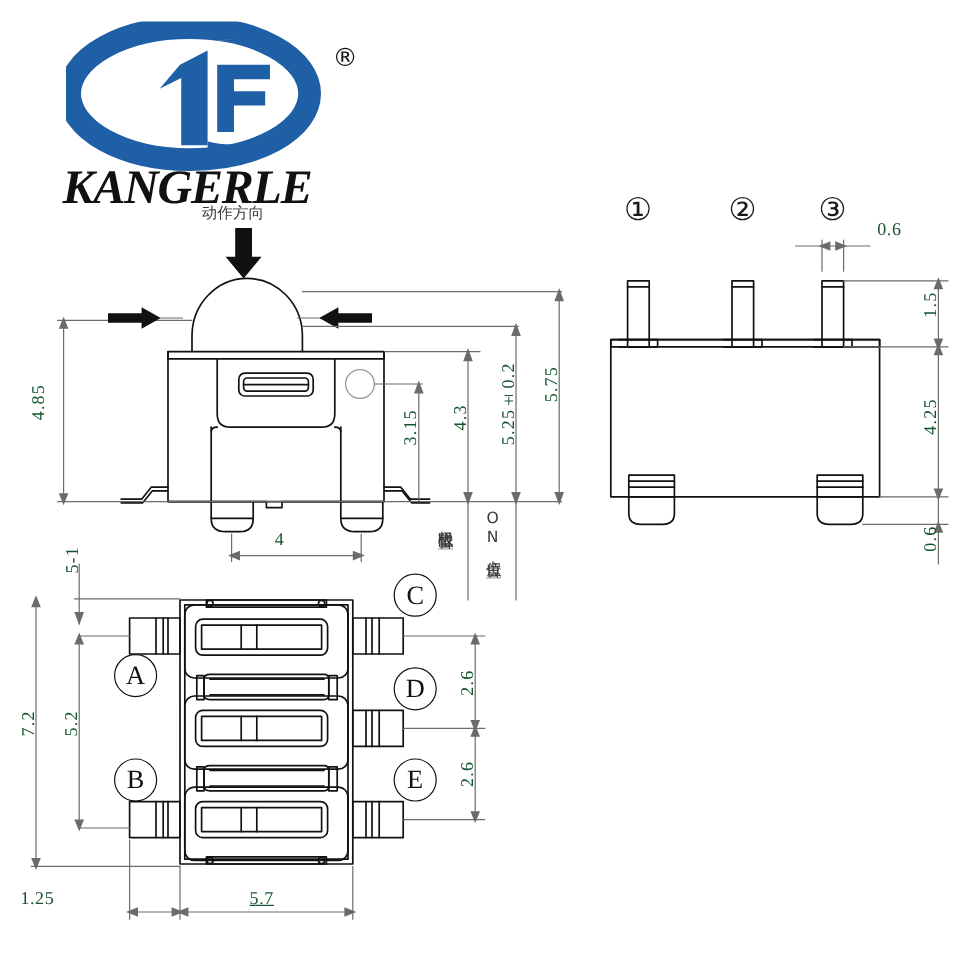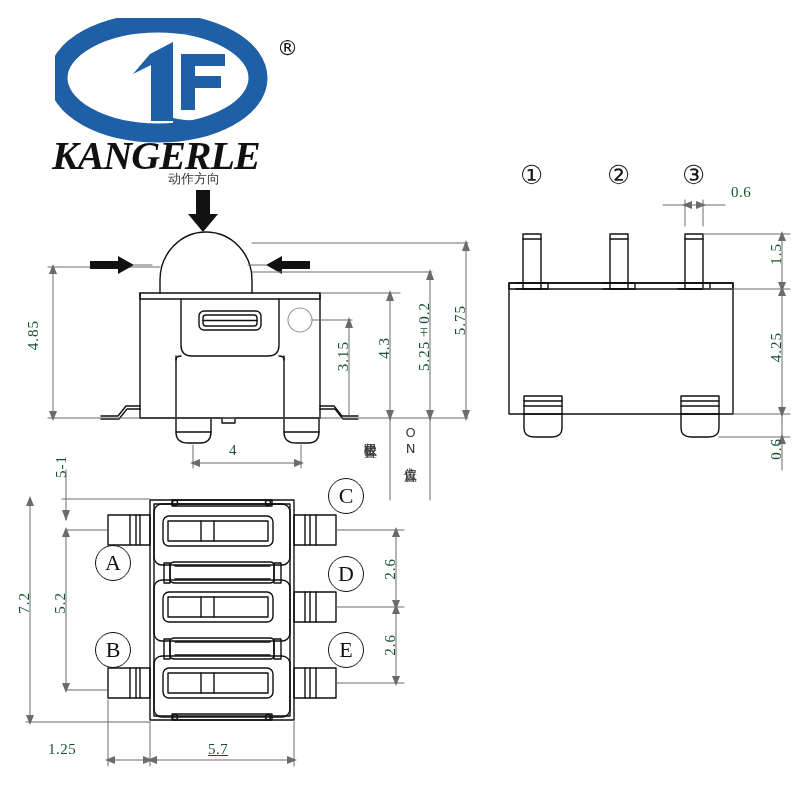--- a/index.html
+++ b/index.html
@@ -348,16 +348,16 @@
   <div class="circletter" style="left:95px;top:545px;">A</div>
   <div class="circletter" style="left:95px;top:632px;">B</div>
   <div class="circletter" style="left:328px;top:478px;">C</div>
   <div class="circletter" style="left:328px;top:556px;">D</div>
   <div class="circletter" style="left:328px;top:632px;">E</div>
 
   <div class="lbl vert-dim" style="left:17px;top:592px;">7.2</div>
   <div class="lbl vert-dim" style="left:53px;top:592px;">5.2</div>
   <div class="lbl vert-dim" style="left:383px;top:558px;">2.6</div>
   <div class="lbl vert-dim" style="left:383px;top:634px;">2.6</div>
-  <div class="lbl dim" style="left:48px;top:742px;">1.25</div>
+  <div class="lbl dim" style="left:17px;top:742px;">1.25</div>
   <div class="lbl dim" style="left:208px;top:742px;text-decoration:underline;">5.7</div>
 
 </div>
 
 </body></html>

